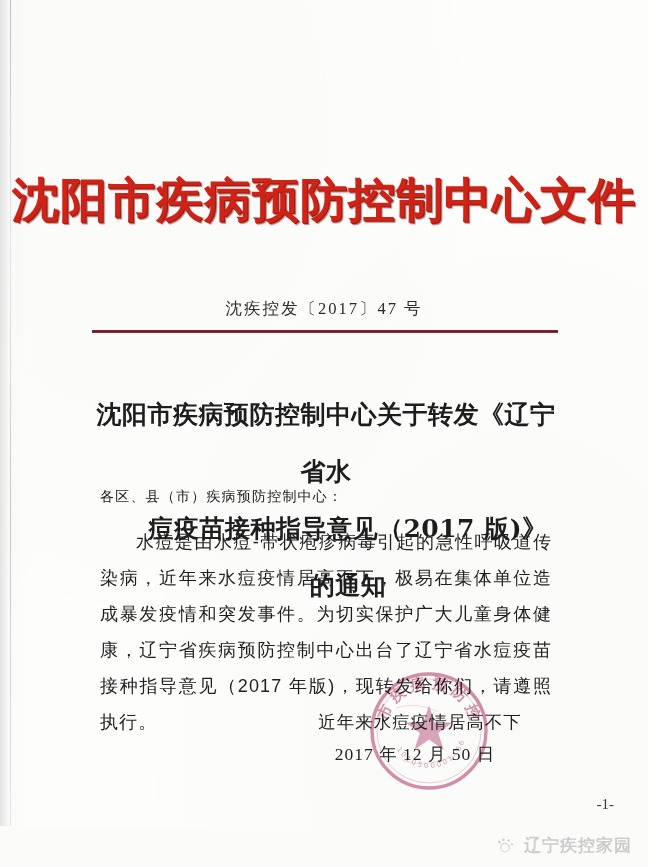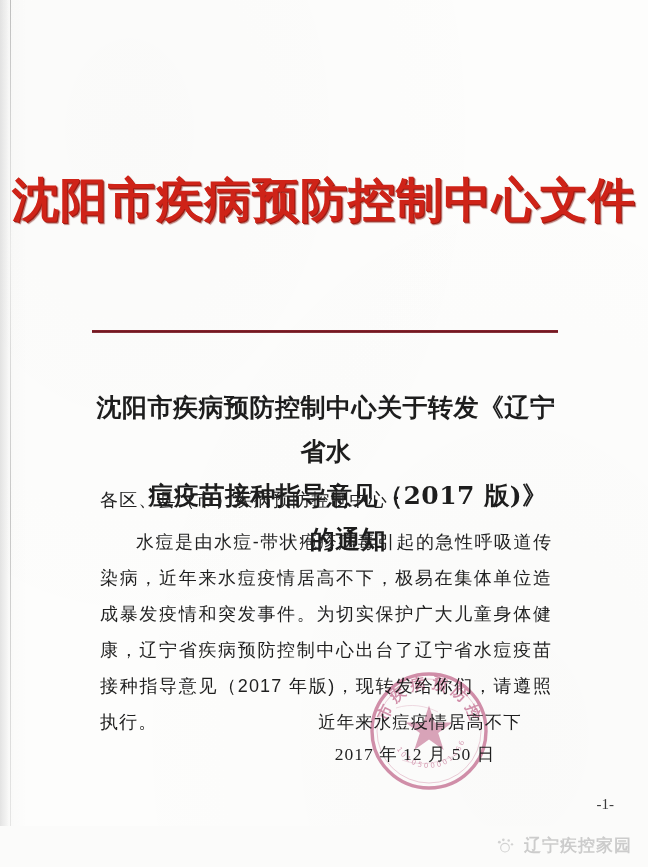--- a/index.html
+++ b/index.html
@@ -109,34 +109,34 @@
   }
 
   
   .doc-title {
     position: absolute;
     left: 96px;
     top: 386px;
     width: 460px;
     text-align: center;
     font-size: 25px;
-    line-height: 44px;
+    line-height: 57px;
     color: #1d1d1d;
     font-family: "DejaVu Serif", "Liberation Serif", serif;
     font-weight: 600;
     letter-spacing: 0.5px;
   }
   .doc-title .l2 { display: block; margin-left: 44px; }
 
   
   .recipient {
     position: absolute;
     left: 100px;
     top: 488px;
-    font-size: 18px;
+    font-size: 14px;
     color: #222;
     letter-spacing: 1.2px;
     font-family: "Liberation Serif", serif;
   }
 
   
   .body-text {
     position: absolute;
     left: 100px;
     top: 524px;
@@ -229,20 +229,21 @@
 <div class="page">
   <div class="scan-edge"></div>
   <div class="scan-line"></div>
 
   <div class="content">
 
     <div class="masthead">
       <div class="masthead-title">沈阳市疾病预防控制中心文件</div>
     </div>
 
+    <div class="doc-number">沈疾控发〔2017〕47 号</div>
 
     <div class="red-rule"></div>
 
     <div class="doc-title">
       <span class="l1">沈阳市疾病预防控制中心关于转发《辽宁省水</span>
       <span class="l2">痘疫苗接种指导意见（2017 版)》的通知</span>
     </div>
 
     <div class="recipient">各区、县（市）疾病预防控制中心：</div>
 

